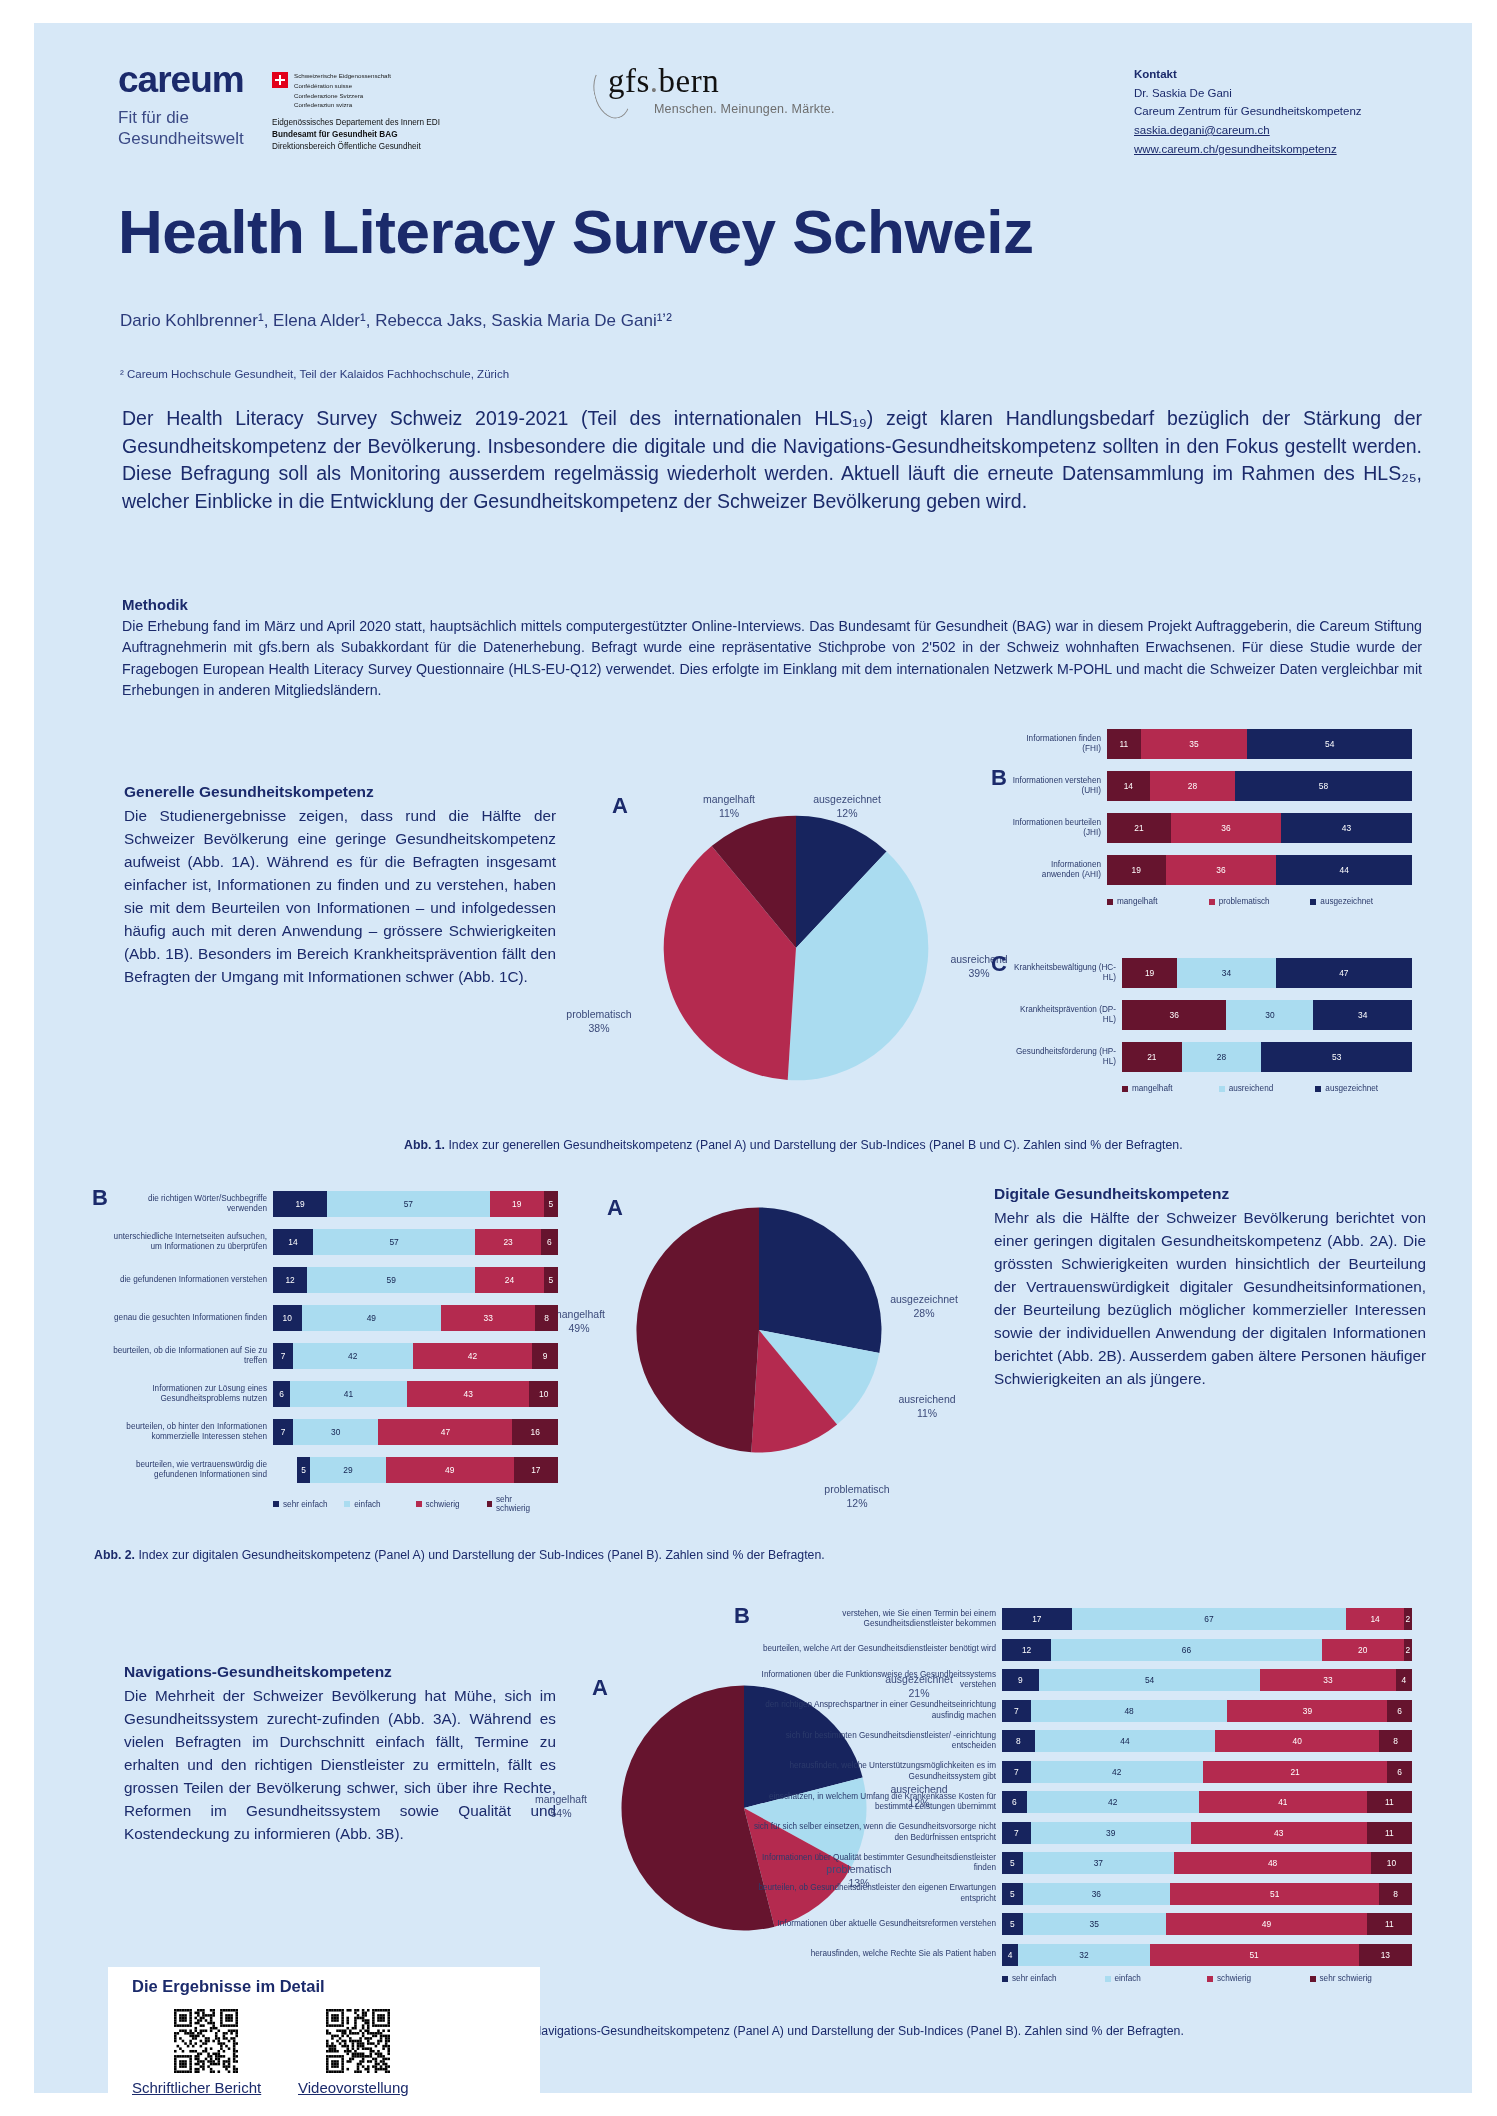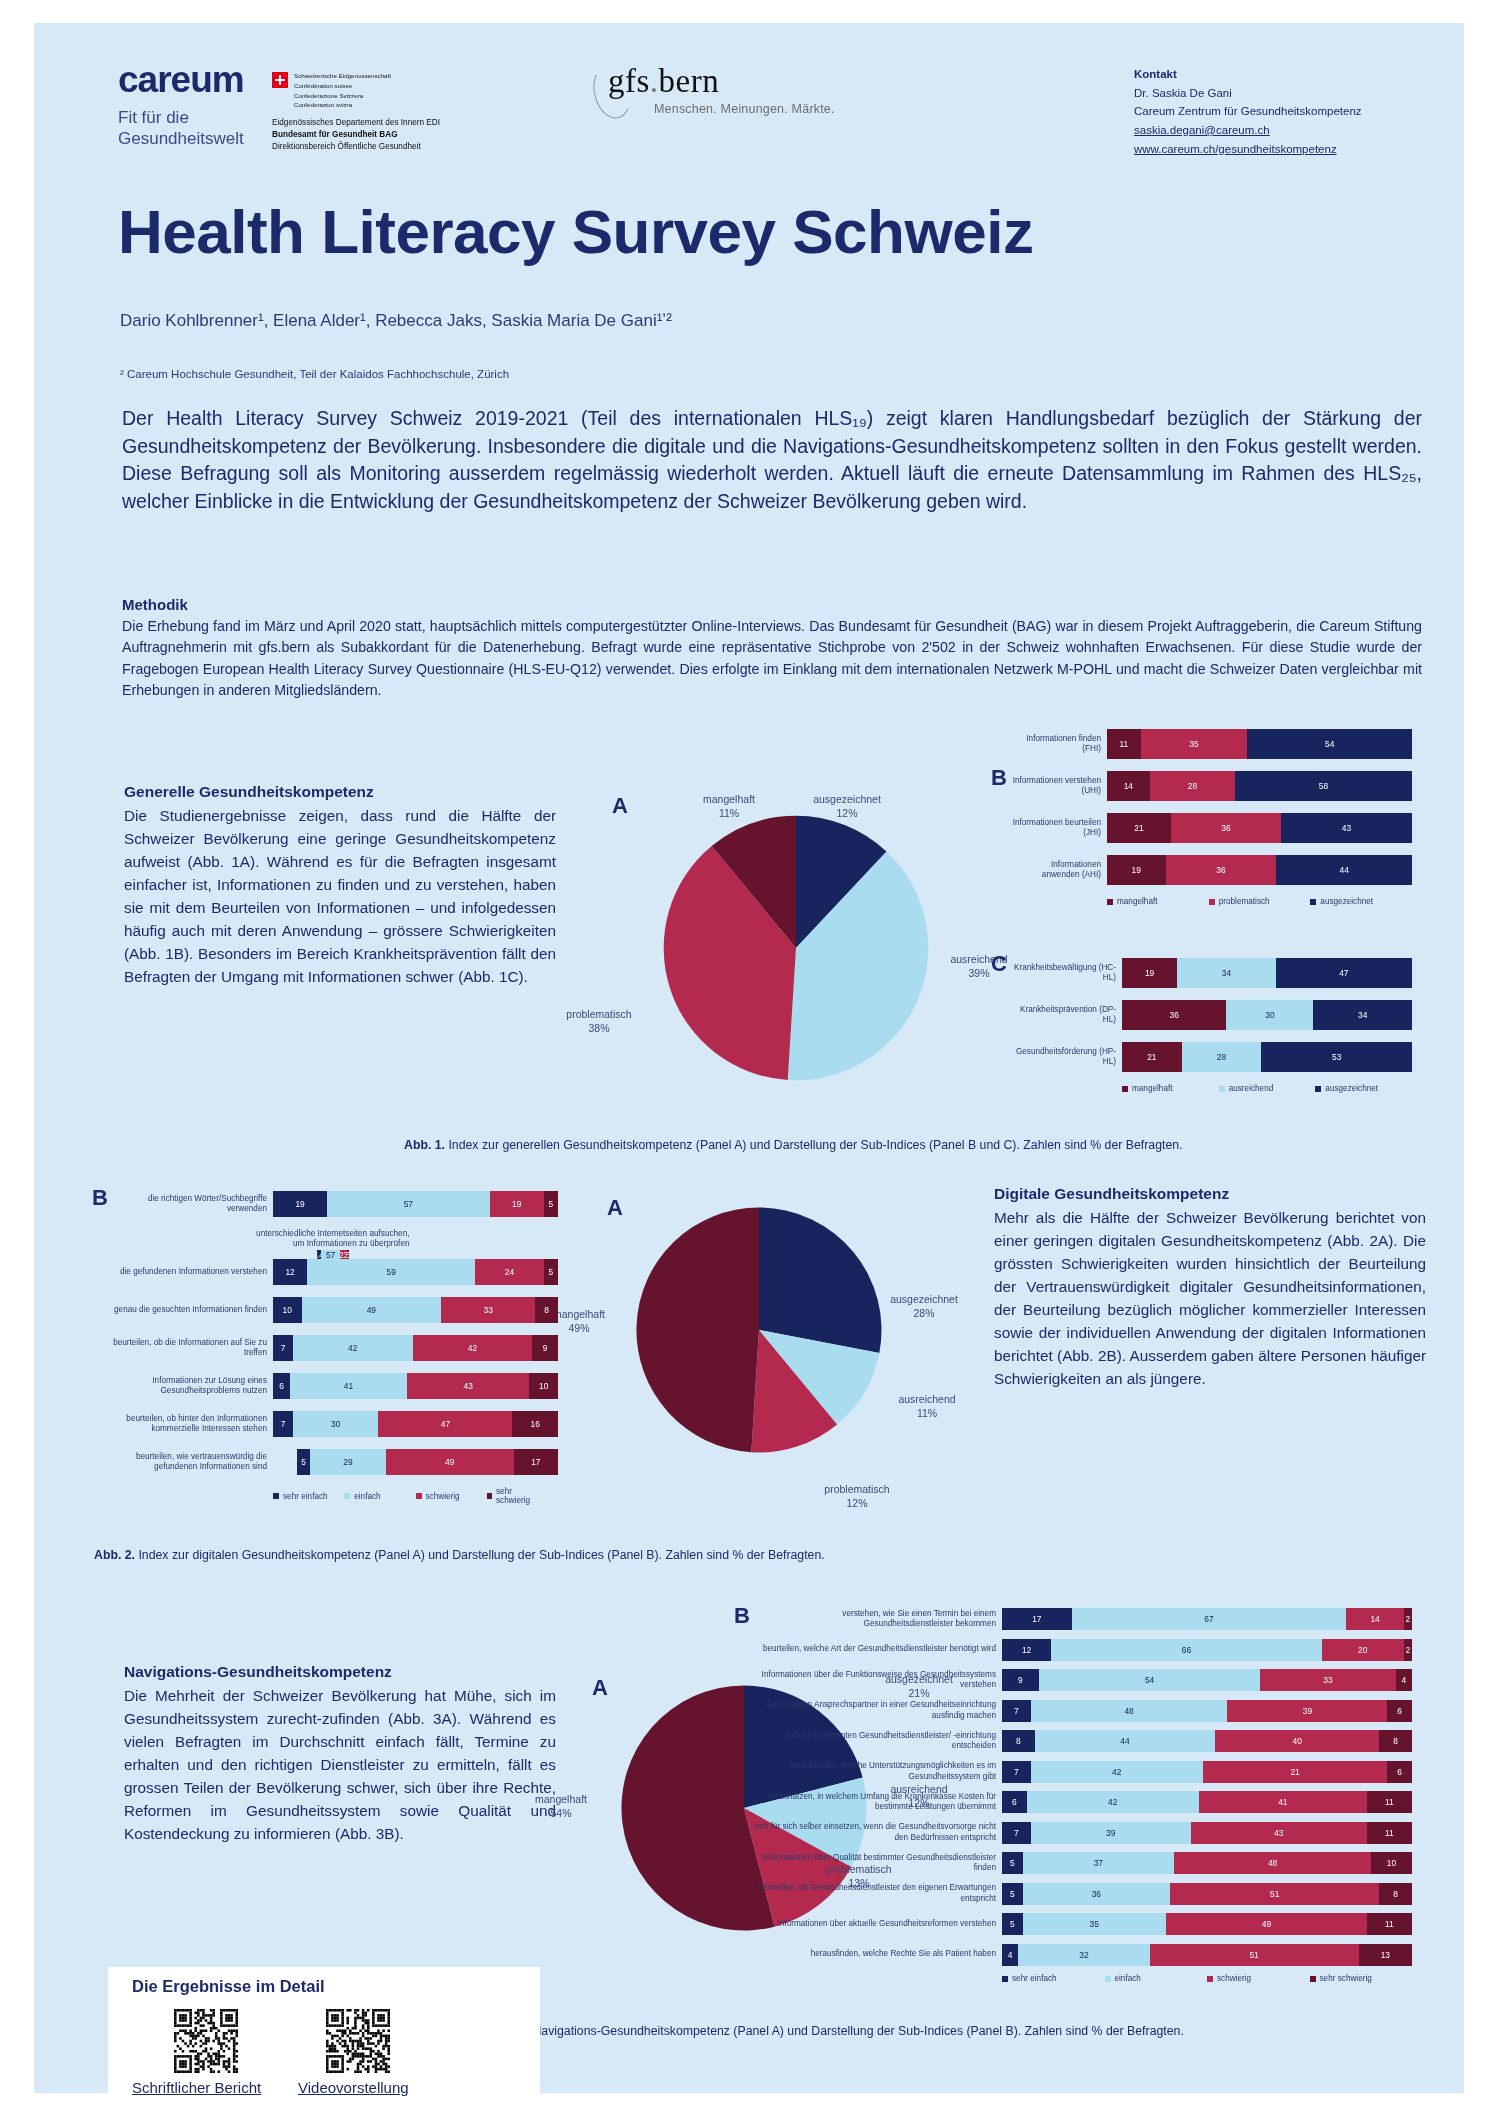--- a/index.html
+++ b/index.html
@@ -10,20 +10,21 @@
     color:#1b2a6b;
     overflow:hidden;
   }
   .poster{
     position:absolute;left:0;top:0;width:1497px;height:2116px;
     background:#ffffff;
   }
   .page{
     position:absolute;left:34px;top:23px;width:1430px;height:2070px;
     background:#d7e8f7;
+    padding-left:8px;
   }
   
   .header{position:absolute;left:0;top:0;width:1430px;height:120px;}
   .careum{position:absolute;left:84px;top:38px;}
   .careum .word{font-size:37px;font-weight:bold;letter-spacing:-1px;color:#1b2a6b;line-height:1;}
   .careum .tag{font-size:17px;color:#3b4a86;line-height:1.22;margin-top:10px;font-weight:400;}
   .bag{position:absolute;left:238px;top:48px;width:270px;}
   .bag-top{display:flex;align-items:flex-start;gap:6px;}
   .swiss-flag{width:16px;height:16px;background:#e2001a;position:relative;flex:none;margin-top:1px;}
   .swiss-flag:before{content:"";position:absolute;left:7px;top:3px;width:2px;height:10px;background:#fff;}
@@ -296,21 +297,21 @@
         <div class="barchart" style="left: 74px; top: 1168px; width: 450px;">
           <div class="barrow" style="height: 26px; margin-bottom: 12px;">
             <div class="barlabel" style="width: 165px;">die richtigen Wörter/Suchbegriffe verwenden</div>
             <div class="bartrack">
               <div class="seg" style="width: 19%; background: rgb(23, 36, 94);">19</div>
               <div class="seg dark-text" style="width: 57%; background: rgb(170, 220, 240);">57</div>
               <div class="seg" style="width: 19%; background: rgb(180, 42, 79);">19</div>
               <div class="seg" style="width: 5%; background: rgb(102, 20, 46);">5</div>
             </div>
           </div>
-          <div class="barrow" style="height: 26px; margin-bottom: 4px; flex-direction: column;">
+          <div class="barrow" style="height: 26px; margin-bottom: 12px;">
             <div class="barlabel" style="width: 165px;">unterschiedliche Internetseiten aufsuchen, um Informationen zu überprüfen</div>
             <div class="bartrack">
               <div class="seg" style="width: 14%; background: rgb(23, 36, 94);">14</div>
               <div class="seg dark-text" style="width: 57%; background: rgb(170, 220, 240);">57</div>
               <div class="seg" style="width: 23%; background: rgb(180, 42, 79);">23</div>
               <div class="seg" style="width: 6%; background: rgb(102, 20, 46);">6</div>
             </div>
           </div>
           <div class="barrow" style="height: 26px; margin-bottom: 12px;">
             <div class="barlabel" style="width: 165px;">die gefundenen Informationen verstehen</div>

